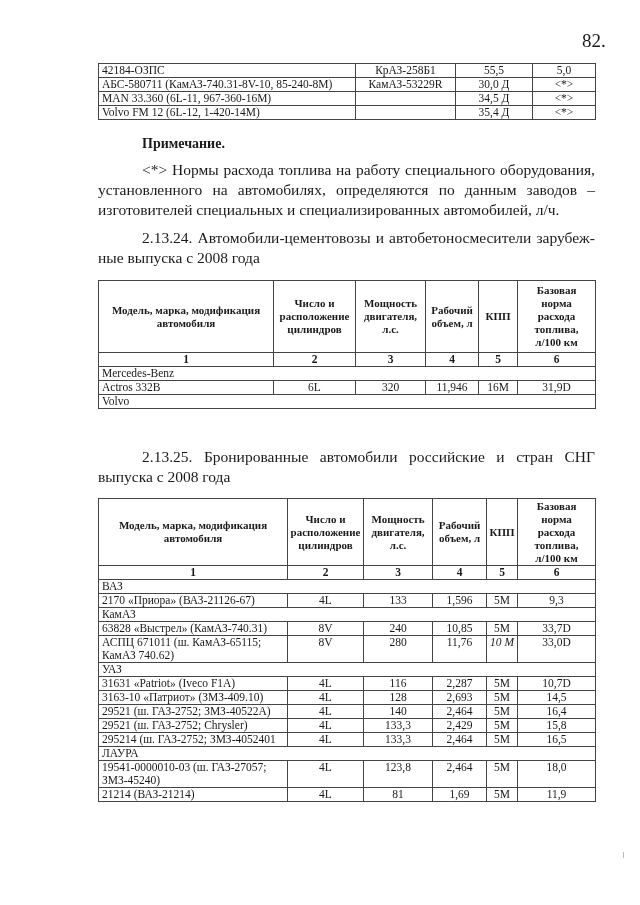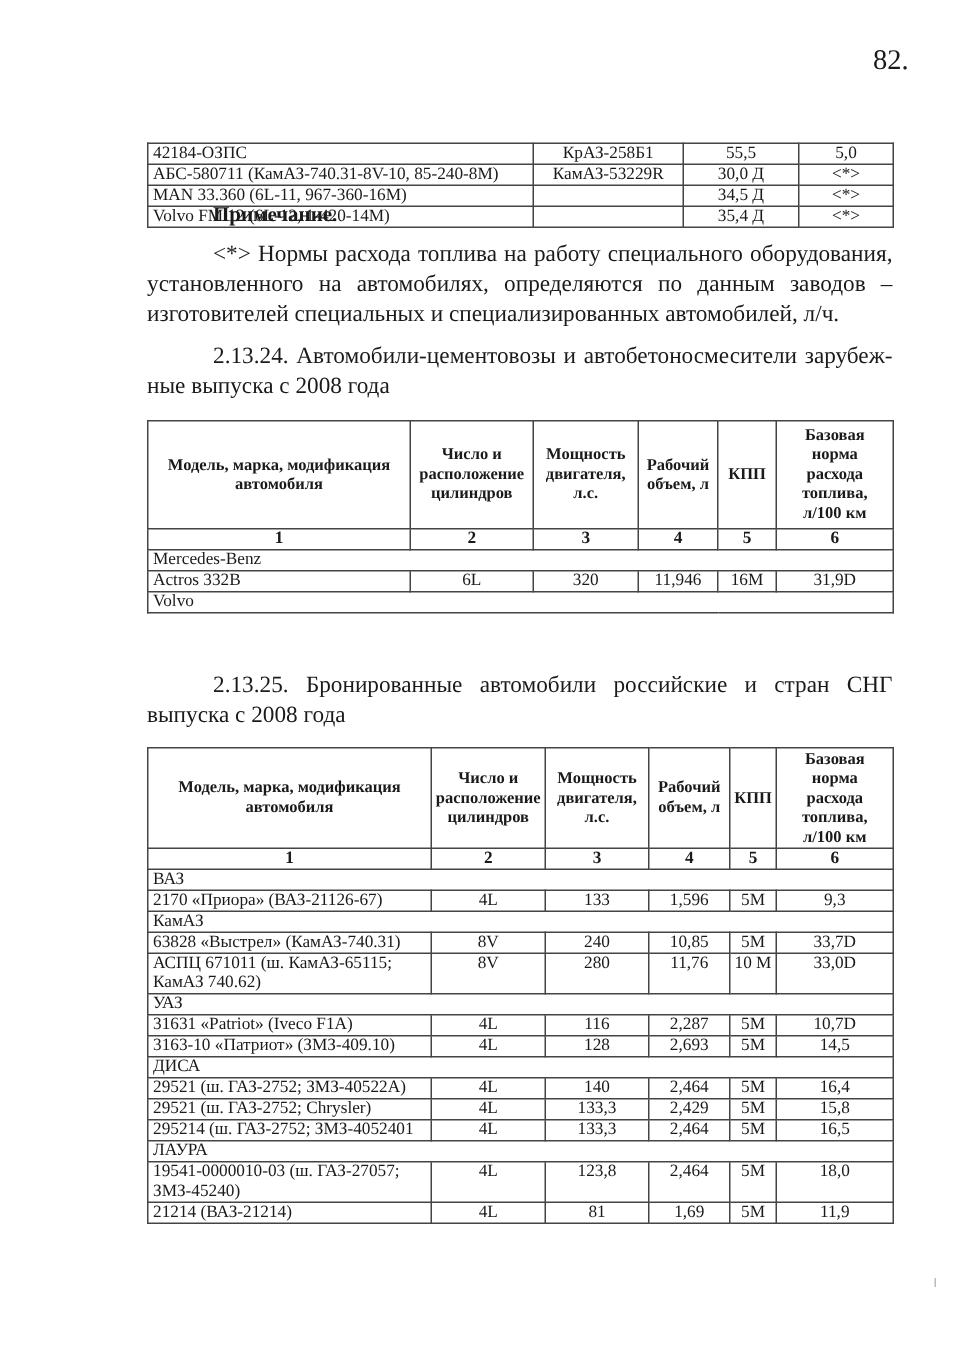--- a/index.html
+++ b/index.html
@@ -23,21 +23,21 @@
   }
   td, th {
     border: 1px solid #444;
     padding: 0 3px;
     vertical-align: top;
   }
   th { font-weight: bold; vertical-align: middle; text-align: center; font-size: 11px; line-height: 13px; }
   .c { text-align: center; }
   .num-row td { font-weight: bold; text-align: center; }
   .group td { font-weight: normal; }
-  #t1 { left: 98px; top: 63px; width: 497px; margin-top: 32px; }
+  #t1 { left: 98px; top: 63px; width: 497px; }
   #t2 { left: 98px; top: 280px; width: 497px; }
   #t3 { left: 98px; top: 498px; width: 497px; }
   .para {
     position: absolute; left: 98px; width: 497px;
     font-size: 15.5px; line-height: 20px;
     text-align: justify; text-align-last: left;
   }
   .note-title {
     position: absolute; left: 142px; top: 136px;
     font-size: 14px; font-weight: bold;
@@ -191,21 +191,21 @@
       <td class="c">240</td>
       <td class="c">10,85</td>
       <td class="c">5M</td>
       <td class="c">33,7D</td>
     </tr>
     <tr>
       <td>АСПЦ 671011 (ш. КамАЗ-65115; КамАЗ 740.62)</td>
       <td class="c">8V</td>
       <td class="c">280</td>
       <td class="c">11,76</td>
-      <td class="c" style="padding:0 2px;">10 M</td>
+      <td class="c" style="padding:0 2px;font-style:italic;">10 M</td>
       <td class="c">33,0D</td>
     </tr>
 
     <tr class="group">
       <td colspan="6">УАЗ</td>
     </tr>
     <tr>
       <td>31631 «Patriot» (Iveco F1A)</td>
       <td class="c">4L</td>
       <td class="c">116</td>
@@ -215,23 +215,20 @@
     </tr>
     <tr>
       <td>3163-10 «Патриот» (ЗМЗ-409.10)</td>
       <td class="c">4L</td>
       <td class="c">128</td>
       <td class="c">2,693</td>
       <td class="c">5M</td>
       <td class="c">14,5</td>
     </tr>
 
-    <tr class="group">
-      <td colspan="6">ДИСА</td>
-    </tr>
     <tr>
       <td>29521 (ш. ГАЗ-2752; ЗМЗ-40522А)</td>
       <td class="c">4L</td>
       <td class="c">140</td>
       <td class="c">2,464</td>
       <td class="c">5M</td>
       <td class="c">16,4</td>
     </tr>
     <tr>
       <td>29521 (ш. ГАЗ-2752; Chrysler)</td>

